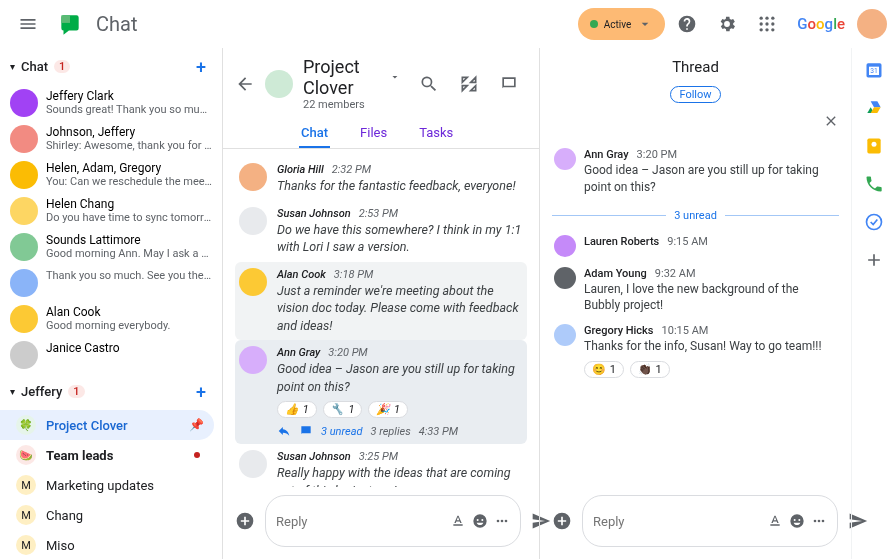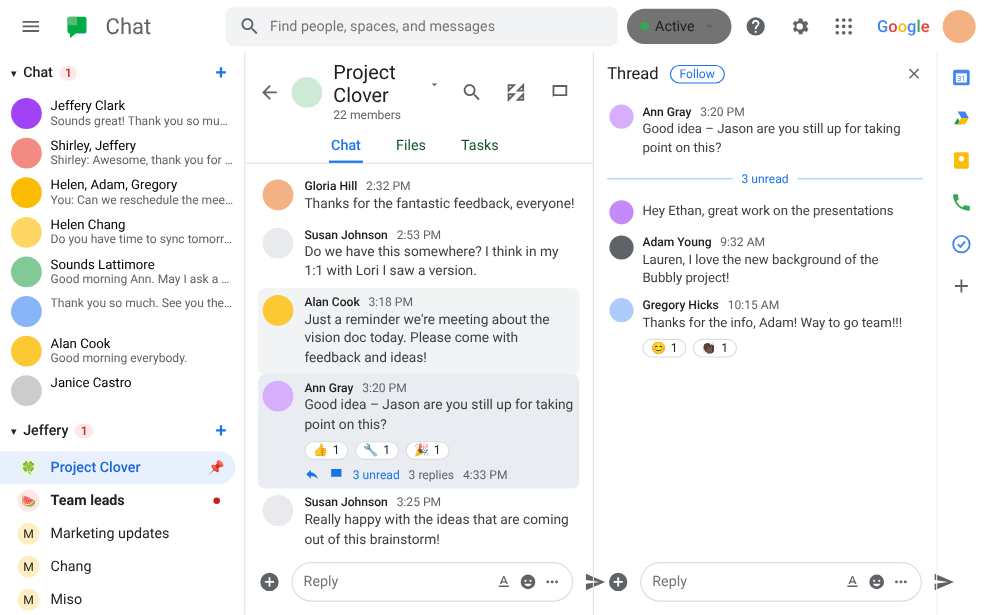--- a/index.html
+++ b/index.html
@@ -4,21 +4,21 @@
 <style>
 * { margin: 0; padding: 0; box-sizing: border-box; font-family: 'Google Sans', Roboto, Arial, sans-serif; }
 body { width: 895px; height: 559px; background: #fff; overflow: hidden; display: flex; flex-direction: column; color: #202124; }
 .header { height: 48px; display: flex; align-items: center; padding: 0 8px; gap: 8px; }
 .hamburger { width: 40px; height: 40px; display: flex; align-items: center; justify-content: center; cursor: pointer; border-radius: 50%; }
 .brand-logo { width: 28px; height: 28px; display: flex; align-items: center; justify-content: center; }
 .brand-title { font-size: 20px; color: #5f6368; margin-left: 4px; }
 .search-bar { flex: 1; margin-left: 60px; max-width: 380px; background: #f1f3f4; border-radius: 8px; height: 36px; display: flex; align-items: center; padding: 0 12px; gap: 8px; }
 .search-bar input { border: none; background: transparent; outline: none; font-size: 13px; flex: 1; color: #5f6368; }
 .header-right { display: flex; align-items: center; gap: 4px; margin-left: auto; }
-.status-chip { background: #737373; border-radius: 16px; height: 32px; padding: 0 12px; display: flex; align-items: center; gap: 6px; font-size: 13px; cursor: pointer; }
+.status-chip { background: #fdba74; border-radius: 16px; height: 32px; padding: 0 12px; display: flex; align-items: center; gap: 6px; font-size: 10px; cursor: pointer; }
 .status-dot { width: 8px; height: 8px; border-radius: 50%; background: #34a853; }
 .icon-btn { width: 36px; height: 36px; display: flex; align-items: center; justify-content: center; border-radius: 50%; cursor: pointer; color: #5f6368; }
 .google-logo { font-size: 15px; font-weight: 500; padding: 4px 8px; }
 .google-logo span:nth-child(1){color:#4285f4}.google-logo span:nth-child(2){color:#ea4335}.google-logo span:nth-child(3){color:#fbbc04}.google-logo span:nth-child(4){color:#4285f4}.google-logo span:nth-child(5){color:#34a853}.google-logo span:nth-child(6){color:#ea4335}
 .avatar { width: 30px; height: 30px; border-radius: 50%; background: #ddd; }
 .avatar-sm { width: 28px; height: 28px; border-radius: 50%; background: #ddd; flex-shrink: 0; }
 .avatar-xs { width: 22px; height: 22px; border-radius: 50%; background: #ddd; flex-shrink: 0; }
 
 .body { flex: 1; display: flex; min-height: 0; }
 .sidebar { width: 222px; border-right: none; display: flex; flex-direction: column; overflow-y: auto; padding-bottom: 8px; }
@@ -38,42 +38,42 @@
 .unread-dot { width: 6px; height: 6px; border-radius: 50%; background: #c5221f; margin-left: auto; margin-right: 4px; }
 
 .main { flex: 1; display: flex; min-width: 0; border-left: 1px solid #e0e0e0; }
 .convo { flex: 1; display: flex; flex-direction: column; min-width: 0; }
 .convo-header { display: flex; align-items: center; padding: 8px 12px; gap: 10px; }
 .back-arrow { font-size: 20px; cursor: pointer; color: #5f6368; }
 .convo-title { font-size: 18px; font-weight: 400; }
 .convo-sub { font-size: 11px; color: #5f6368; }
 .convo-hdr-actions { margin-left: auto; display: flex; gap: 4px; }
 .tabs { display: flex; gap: 28px; padding: 0 20px 0 76px; border-bottom: 1px solid #e0e0e0; font-size: 13px; }
-.tab { padding: 6px 2px; color: #14532d; cursor: pointer; border-bottom: 2px solid transparent; }
+.tab { padding: 6px 2px; color: #6d28d9; cursor: pointer; border-bottom: 2px solid transparent; }
 .tab.active { color: #1a73e8; border-bottom-color: #1a73e8; font-weight: 500; }
-.messages { flex: 1; overflow-y: auto; padding: 8px 12px; }
+.messages { flex: 1; overflow-y: auto; padding: 8px 12px; font-style: italic; }
 .msg { display: flex; gap: 10px; padding: 6px 4px; border-radius: 6px; }
 .msg.highlight { background: #f1f3f4; }
 .msg.selected { background: #e9edf1; }
 .msg-body { flex: 1; min-width: 0; }
 .msg-head { display: flex; align-items: baseline; gap: 8px; }
 .msg-author { font-size: 11px; font-weight: 500; }
 .msg-time { font-size: 11px; color: #5f6368; }
 .msg-text { font-size: 12.5px; color: #3c4043; line-height: 1.4; margin-top: 1px; }
 .reactions { display: flex; gap: 6px; margin-top: 6px; align-items: center; }
 .reaction { border: 1px solid #dadce0; background: #fff; border-radius: 12px; padding: 1px 7px; font-size: 11px; display: flex; align-items: center; gap: 4px; cursor: pointer; }
 .thread-meta { display: flex; align-items: center; gap: 8px; font-size: 11px; color: #5f6368; margin-top: 6px; }
 .thread-meta .unread-link { color: #1a73e8; }
 .compose-row { display: flex; align-items: center; padding: 8px 12px 12px; gap: 10px; }
-.compose { flex: 1; border: 1px solid #dadce0; border-radius: 20px; height: 36px; display: flex; align-items: center; padding: 1px 10px; font-size: 13px; color: #5f6368; gap: 8px; }
+.compose { flex: 1; border: 1px solid #dadce0; border-radius: 20px; height: 52px; display: flex; align-items: center; padding: 1px 10px; font-size: 13px; color: #5f6368; gap: 8px; }
 .compose input { flex: 1; border: none; outline: none; font-size: 13px; }
 .compose-actions { display: flex; gap: 6px; color: #5f6368; }
 
 .thread { width: 312px; border-left: 1px solid #e0e0e0; display: flex; flex-direction: column; }
-.thread-header { display: flex; align-items: center; padding: 10px 12px; gap: 10px; }
+.thread-header { display: flex; align-items: center; padding: 10px 12px; gap: 10px; flex-direction: column; }
 .thread-title { font-size: 15px; font-weight: 400; }
 .follow-pill { border: 1px solid #1a73e8; color: #1a73e8; border-radius: 10px; font-size: 11px; padding: 1px 8px; cursor: pointer; }
 .thread-close { margin-left: auto; cursor: pointer; color: #5f6368; font-size: 16px; }
 .thread-body { flex: 1; overflow-y: auto; padding: 4px 12px; }
 .unread-divider { display: flex; align-items: center; gap: 8px; margin: 8px 0; }
 .unread-divider .line { flex: 1; height: 1px; background: #1a73e8; opacity: .4; }
 .unread-divider .label { font-size: 11px; color: #1a73e8; }
 .tmsg { display: flex; gap: 8px; padding: 5px 2px; }
 .tmsg .msg-text { font-size: 12px; }
 
@@ -93,26 +93,20 @@
         <path d="M3 6h18v2H3zm0 5h18v2H3zm0 5h18v2H3z"></path>
       </svg>
   </div>
   <div class="brand-logo">
     <svg viewBox="0 0 24 24" width="26" height="26">
         <path fill="#00ac47" d="M6 4h12a2 2 0 0 1 2 2v10a2 2 0 0 1-2 2h-7l-5 4v-4a2 2 0 0 1-2-2V6a2 2 0 0 1 2-2z"></path>
         <rect x="4" y="4" width="8" height="7" fill="#5bb974"></rect>
       </svg>
   </div>
   <div class="brand-title">Chat</div>
-  <div class="search-bar">
-    <svg class="gicon" viewBox="0 0 24 24">
-        <path d="M15.5 14h-.79l-.28-.27a6.5 6.5 0 1 0-.7.7l.27.28v.79l5 5 1.5-1.5-5-5zm-6 0a4.5 4.5 0 1 1 0-9 4.5 4.5 0 0 1 0 9z"></path>
-      </svg>
-    <input placeholder="Find people, spaces, and messages" style="">
-  </div>
   <div class="header-right">
     <div class="status-chip">
       <span class="status-dot"></span>
       <span>Active</span>
       <svg class="gicon-sm" viewBox="0 0 24 24">
           <path d="M7 10l5 5 5-5z"></path>
         </svg>
     </div>
     <div class="icon-btn">
       <svg class="gicon" viewBox="0 0 24 24">
@@ -155,21 +149,21 @@
         <div class="chat-item">
           <div class="avatar-sm" style="background:#a142f4"></div>
     <div class="text">
             <div class="name">Jeffery Clark</div>
     <div class="preview">Sounds great! Thank you so much Ann!</div>
           </div>
         </div>
         <div class="chat-item">
           <div class="avatar-sm" style="background:#f28b82"></div>
     <div class="text">
-            <div class="name">Shirley, Jeffery</div>
+            <div class="name">Johnson, Jeffery</div>
     <div class="preview">Shirley: Awesome, thank you for the…</div>
           </div>
         </div>
         <div class="chat-item">
           <div class="avatar-sm" style="background:#fbbc04"></div>
     <div class="text">
             <div class="name">Helen, Adam, Gregory</div>
     <div class="preview">You: Can we reschedule the meeting for…</div>
           </div>
         </div>
@@ -403,41 +397,44 @@
             </div>
           </div>
           <div class="unread-divider">
             <div class="line"></div>
             <span class="label">3 unread</span>
             <div class="line"></div>
           </div>
           <div class="tmsg">
     <div class="avatar-xs" style="background:#c58af9"></div>
     <div class="msg-body">
-    <div class="msg-text">Hey Ethan, great work on the presentations</div>
+              <div class="msg-head">
+                <span class="msg-author">Lauren Roberts</span>
+    <span class="msg-time">9:15 AM</span>
+              </div>
             </div>
           </div>
           <div class="tmsg">
     <div class="avatar-xs" style="background:#5f6368"></div>
     <div class="msg-body">
               <div class="msg-head">
                 <span class="msg-author">Adam Young</span>
     <span class="msg-time">9:32 AM</span>
               </div>
     <div class="msg-text">Lauren, I love the new background of the Bubbly project!</div>
             </div>
           </div>
           <div class="tmsg">
     <div class="avatar-xs" style="background:#aecbfa"></div>
     <div class="msg-body">
               <div class="msg-head">
                 <span class="msg-author">Gregory Hicks</span>
     <span class="msg-time">10:15 AM</span>
               </div>
-    <div class="msg-text">Thanks for the info, Adam! Way to go team!!!</div>
+    <div class="msg-text">Thanks for the info, Susan! Way to go team!!!</div>
               <div class="reactions">
                 <span class="reaction">😊 <span>1</span></span>
                 <span class="reaction">👏🏿 <span>1</span></span>
               </div>
             </div>
           </div>
         </div>
       <div class="compose-row">
         <div class="icon-btn">
             <svg class="gicon" viewBox="0 0 24 24">

